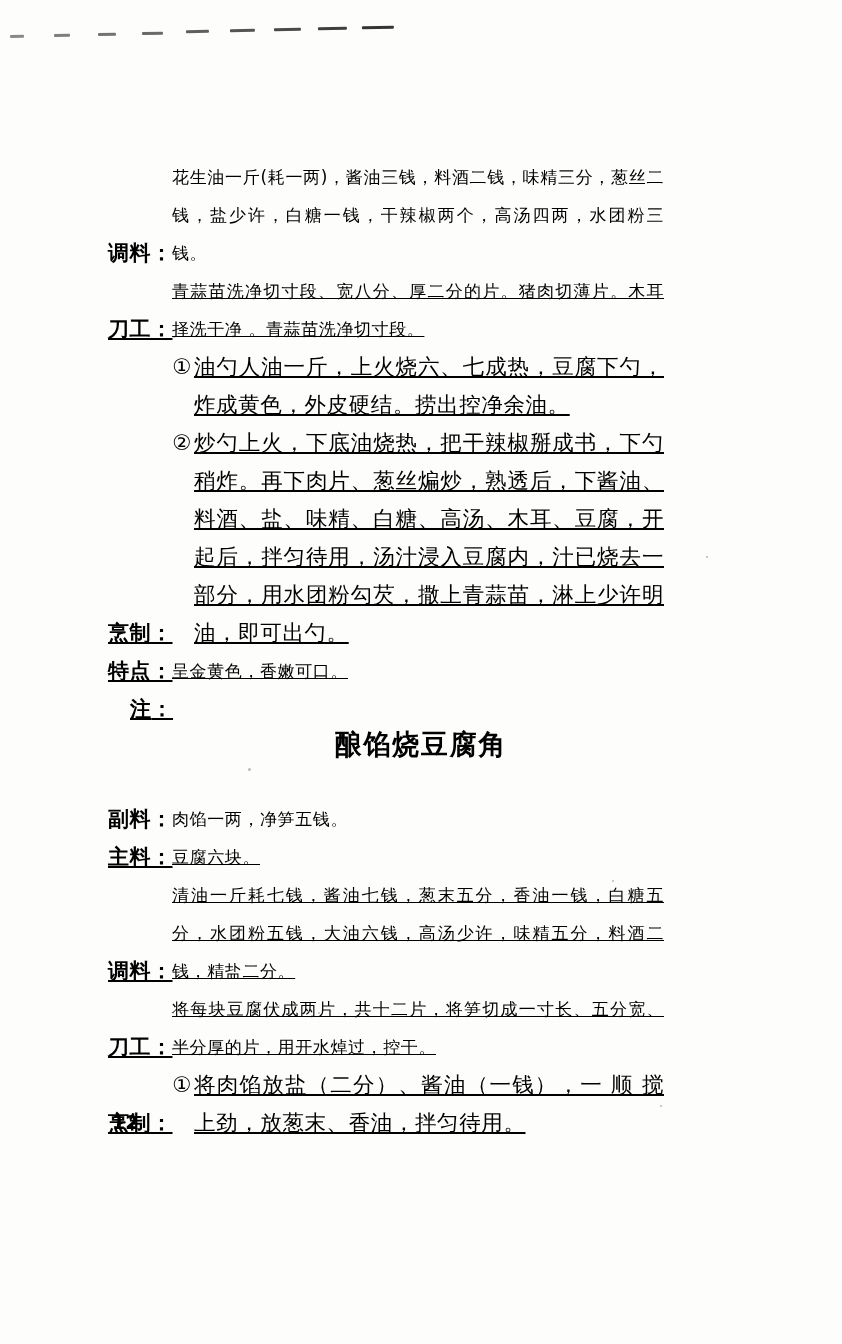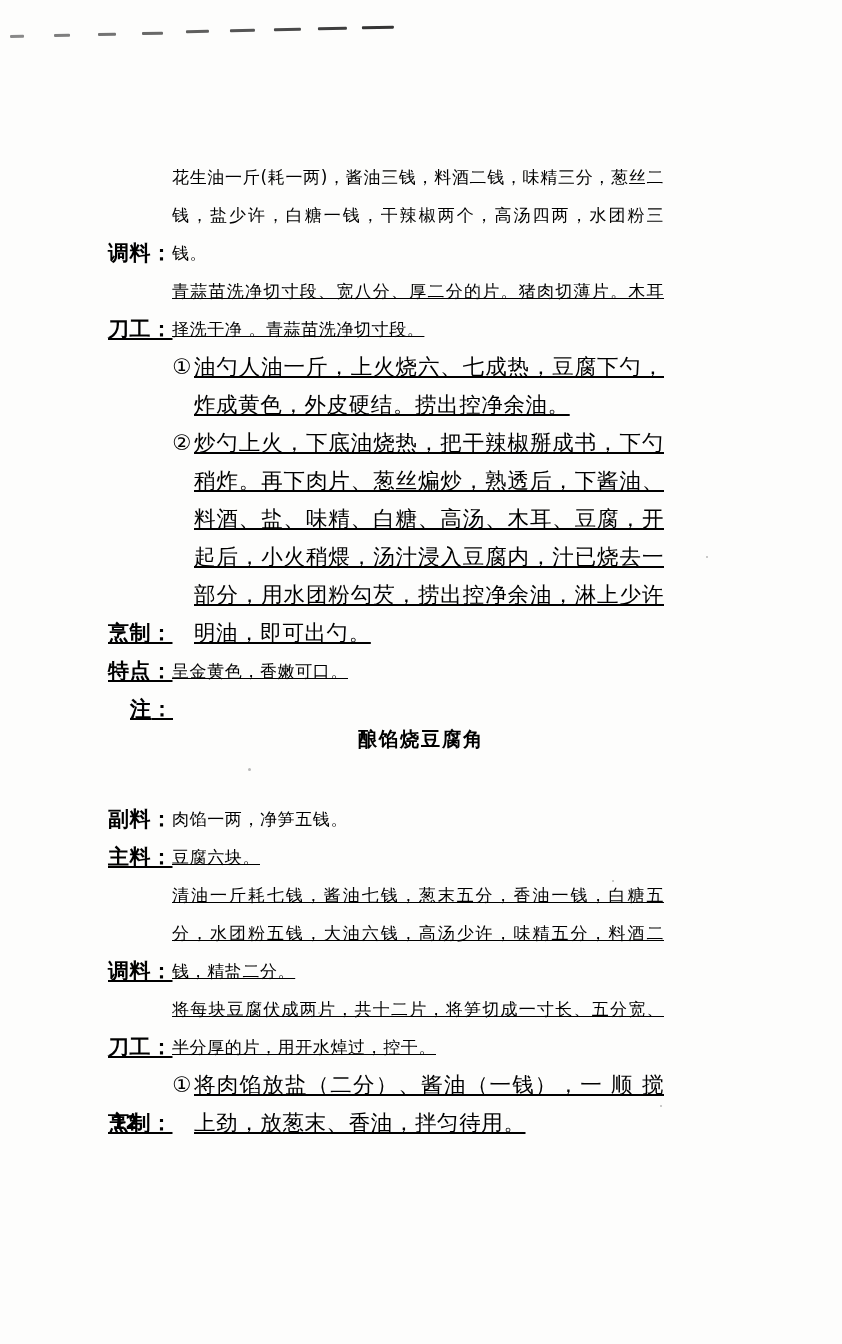--- a/index.html
+++ b/index.html
@@ -103,21 +103,21 @@
     word-break: break-all;
   }
 
   
   #recipe-title {
     position: absolute;
     left: 0;
     right: 0;
     top: 726px;
     text-align: center;
-    font-size: 20px;
+    font-size: 28px;
     font-weight: 700;
     letter-spacing: 2px;
     -webkit-font-smoothing: none;
   }
   #recipe-title .t {
     display: inline-block;
     transform: scaleX(0.96);
   }
 
   
@@ -180,21 +180,21 @@
 
     <div class="blk">
       <div class="label"><span>烹制</span><span class="colon">：</span></div>
       <div class="steps">
         <div class="step-wrap">
           <span class="num">①</span>
           <div class="txt">油勺人油一斤，上火烧六、七成热，豆腐下勺，炸成黄色，外皮硬结。捞出控净余油。</div>
         </div>
         <div class="step-wrap">
           <span class="num">②</span>
-          <div class="txt">炒勺上火，下底油烧热，把干辣椒掰成书，下勺稍炸。再下肉片、葱丝煸炒，熟透后，下酱油、料酒、盐、味精、白糖、高汤、木耳、豆腐，开起后，小火稍煨，汤汁浸入豆腐内，汁已烧去一部分，用水团粉勾芡，捞出控净余油，淋上少许明油，即可出勺。</div>
+          <div class="txt">炒勺上火，下底油烧热，把干辣椒掰成书，下勺稍炸。再下肉片、葱丝煸炒，熟透后，下酱油、料酒、盐、味精、白糖、高汤、木耳、豆腐，开起后，拌匀待用，汤汁浸入豆腐内，汁已烧去一部分，用水团粉勾芡，撒上青蒜苗，淋上少许明油，即可出勺。</div>
         </div>
       </div>
     </div>
 
     <div class="blk">
       <div class="label"><span>特点</span><span class="colon">：</span></div>
       <div class="body">呈金黄色，香嫩可口。</div>
     </div>
 
     <div class="blk">

